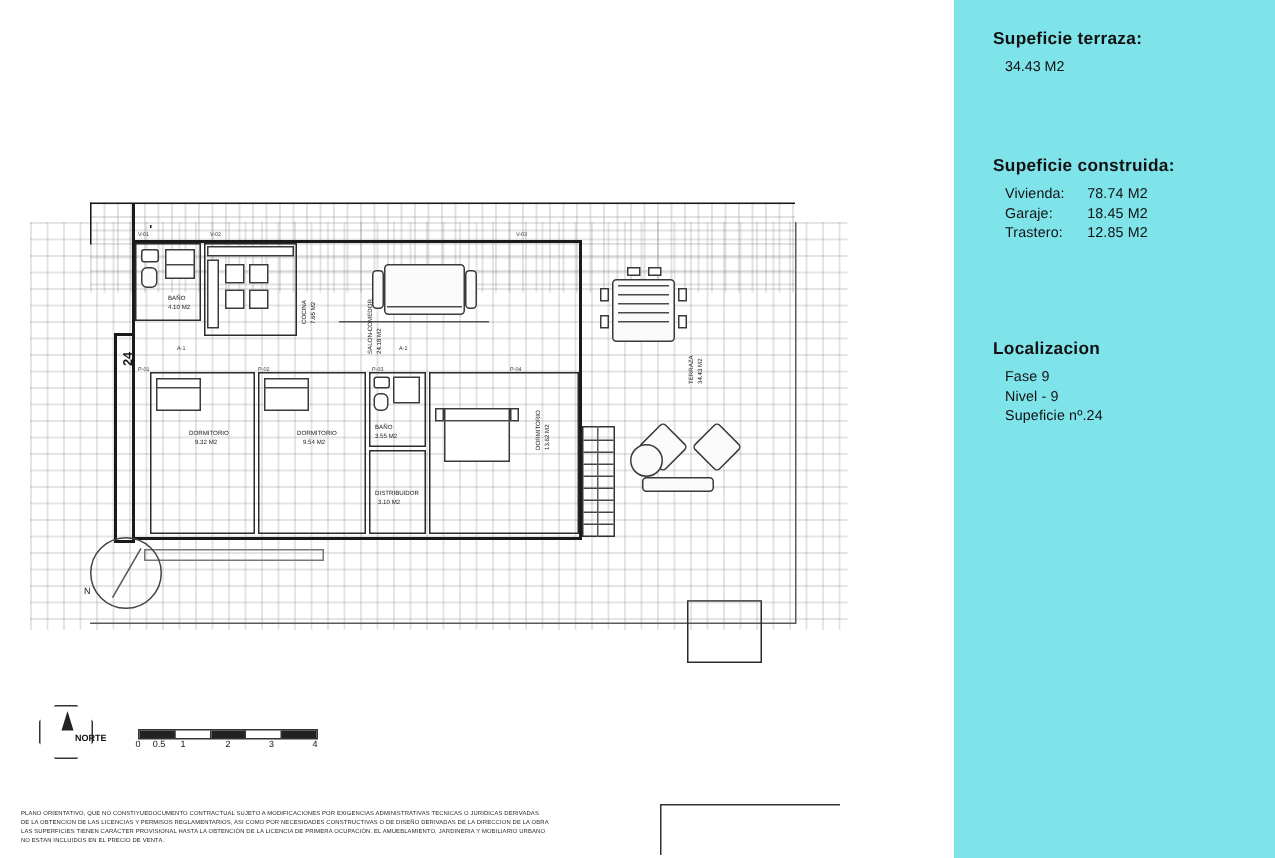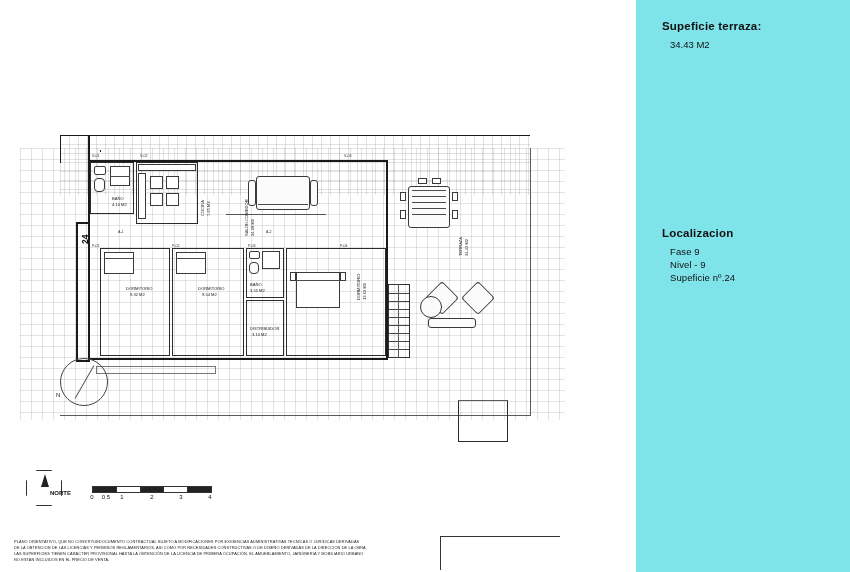--- a/index.html
+++ b/index.html
@@ -433,20 +433,35 @@
     </div>
   </div>
 
   <div class="info-panel">
 
     <div class="info-block" id="terrace-block">
       <div class="info-title">Supeficie terraza:</div>
       <div class="info-value">34.43 M2</div>
     </div>
 
+    <div class="info-block" id="built-block">
+      <div class="info-title">Supeficie construida:</div>
+      <div class="info-line">
+        <span class="lbl">Vivienda:</span>
+        <span>78.74 M2</span>
+      </div>
+      <div class="info-line">
+        <span class="lbl">Garaje:</span>
+        <span>18.45 M2</span>
+      </div>
+      <div class="info-line">
+        <span class="lbl">Trastero:</span>
+        <span>12.85 M2</span>
+      </div>
+    </div>
 
     <div class="info-block" id="loc-block">
       <div class="info-title">Localizacion</div>
       <div class="info-line">Fase 9</div>
       <div class="info-line">Nivel - 9</div>
       <div class="info-line">Supeficie nº.24</div>
     </div>
 
   </div>
 

